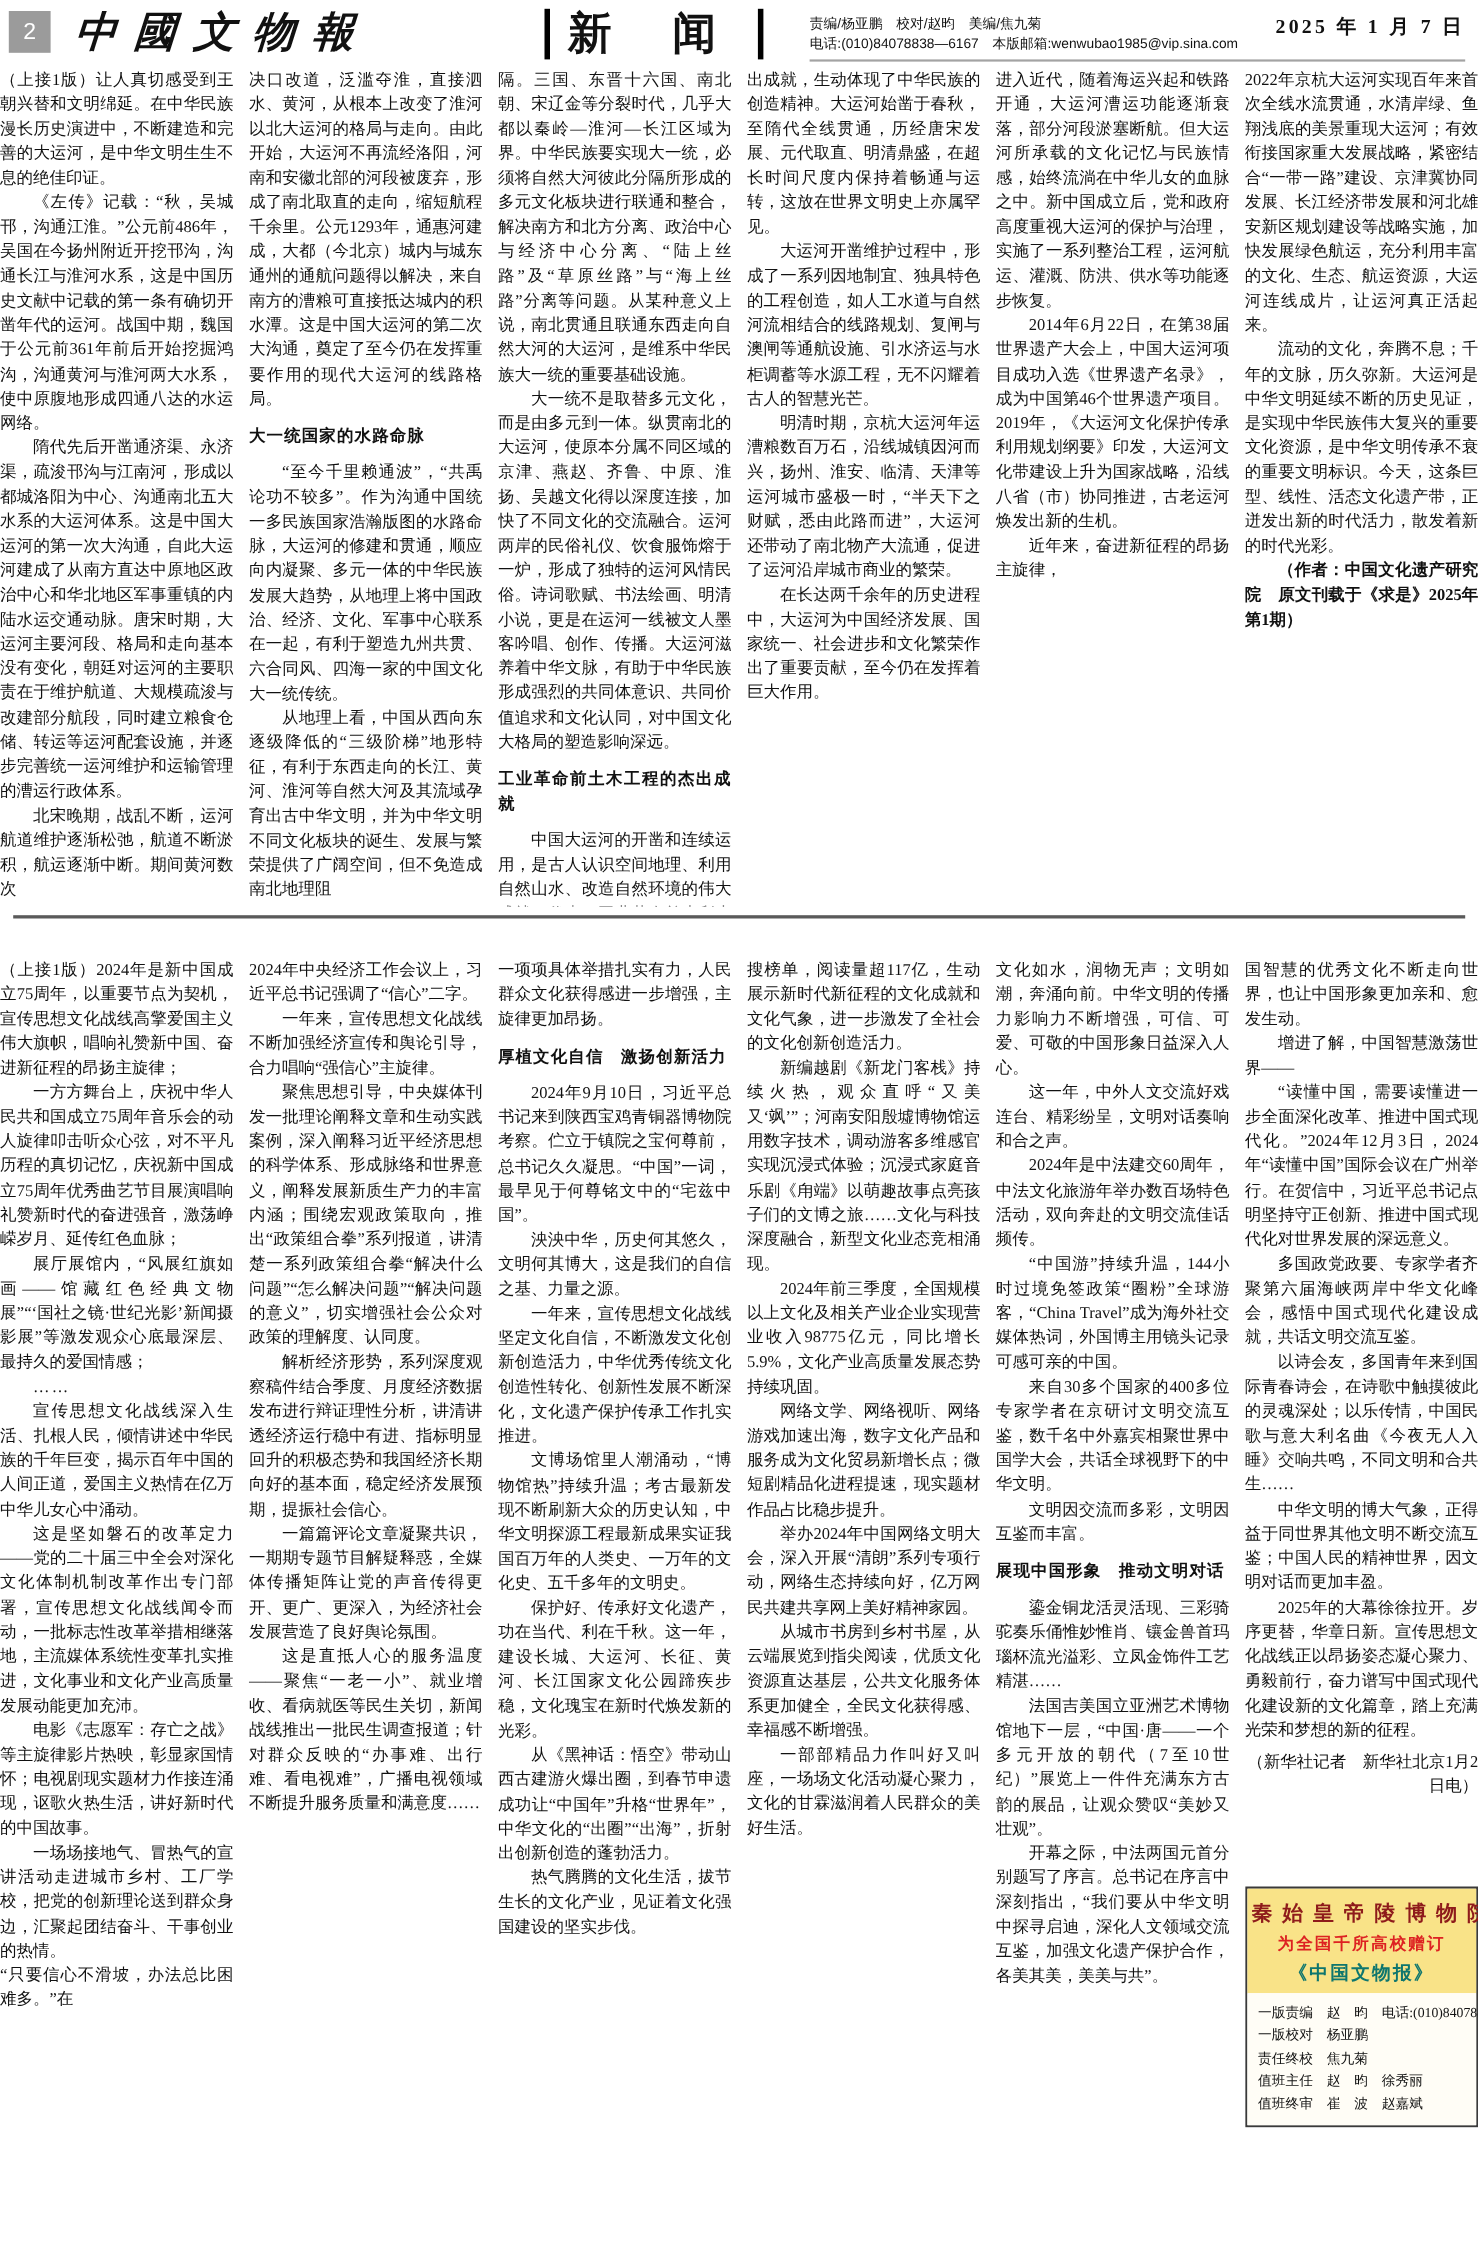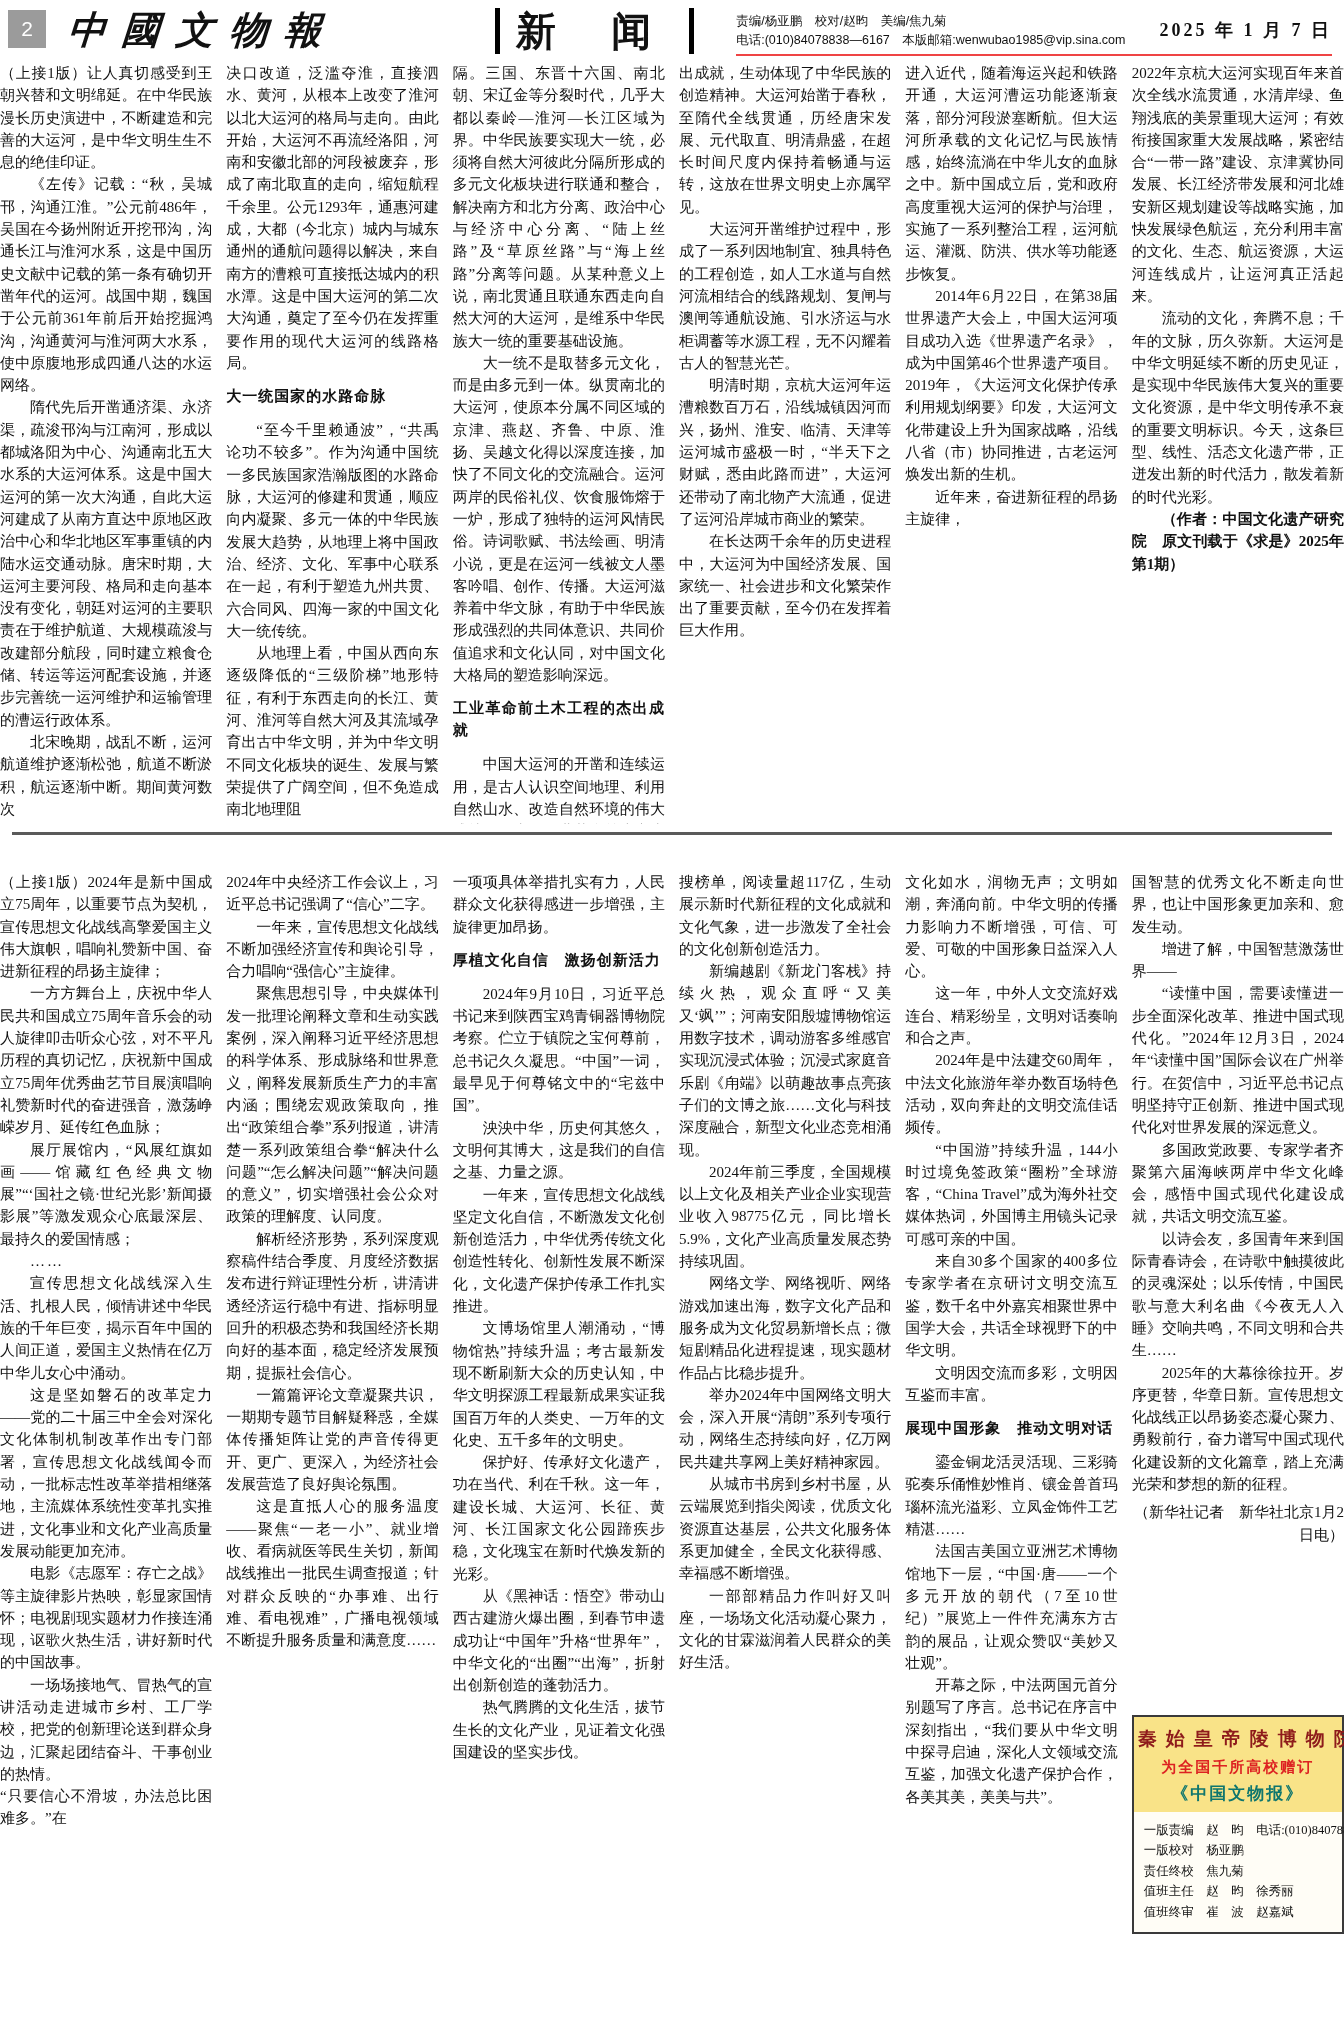--- a/index.html
+++ b/index.html
@@ -8,21 +8,21 @@
   
   .hdr{display:flex;align-items:flex-start;padding:8px 12px 0 8px;height:54px;}
   .pagenum{width:38px;height:38px;background:#9b9b9b;color:#fff;display:flex;align-items:center;justify-content:center;
            font-family:"Liberation Sans",sans-serif;font-size:21px;margin-top:2px;}
   .masthead{font-size:38px;font-weight:bold;font-style:italic;letter-spacing:16px;line-height:44px;margin-left:22px;
             white-space:nowrap;transform:skewX(-4deg);}
   .stwrap{display:flex;align-items:center;margin-left:auto;margin-right:26px;justify-content:flex-end;}
   .vbar{display:inline-block;width:5px;height:46px;background:#000;margin:0 16px;}
   .stitle{font-family:"Liberation Sans","DejaVu Sans",sans-serif;font-weight:900;font-size:40px;letter-spacing:22px;
           line-height:46px;white-space:nowrap;}
-  .hinfo{display:flex;align-items:center;border-bottom:2px solid #ef4444;padding-bottom:4px;margin-top:4px;}
+  .hinfo{display:flex;align-items:flex-start;border-bottom:2px solid #a3a3a3;padding-bottom:4px;margin-top:4px;}
   .hstaff{font-family:"Liberation Sans","DejaVu Sans",sans-serif;font-size:12.5px;line-height:19px;color:#111;margin-right:34px;white-space:nowrap;}
   .hdate{font-size:18px;font-weight:bold;letter-spacing:3px;white-space:nowrap;padding-bottom:2px;}
   
   .section{padding:0 0;}
   .cols{display:flex;gap:14px;}
   .col{flex:1 1 0;overflow:hidden;text-align:justify;}
   .top .col{height:762px;}
   .bottom .col{height:1063px;}
   .para{margin:0;font-size:15px;line-height:22.3px;text-indent:2em;}
   .para.cont{text-indent:0;}
@@ -162,20 +162,21 @@
           <p class="para">法国吉美国立亚洲艺术博物馆地下一层，“中国·唐——一个多元开放的朝代（7至10世纪）”展览上一件件充满东方古韵的展品，让观众赞叹“美妙又壮观”。</p>
           <p class="para">开幕之际，中法两国元首分别题写了序言。总书记在序言中深刻指出，“我们要从中华文明中探寻启迪，深化人文领域交流互鉴，加强文化遗产保护合作，各美其美，美美与共”。</p>
         </div>
       <div class="col col-stack">
         <div class="col-text">
             <p class="para cont">国智慧的优秀文化不断走向世界，也让中国形象更加亲和、愈发生动。</p>
             <p class="para">增进了解，中国智慧激荡世界——</p>
             <p class="para">“读懂中国，需要读懂进一步全面深化改革、推进中国式现代化。”2024年12月3日，2024年“读懂中国”国际会议在广州举行。在贺信中，习近平总书记点明坚持守正创新、推进中国式现代化对世界发展的深远意义。</p>
             <p class="para">多国政党政要、专家学者齐聚第六届海峡两岸中华文化峰会，感悟中国式现代化建设成就，共话文明交流互鉴。</p>
             <p class="para">以诗会友，多国青年来到国际青春诗会，在诗歌中触摸彼此的灵魂深处；以乐传情，中国民歌与意大利名曲《今夜无人入睡》交响共鸣，不同文明和合共生……</p>
+            <p class="para">中华文明的博大气象，正得益于同世界其他文明不断交流互鉴；中国人民的精神世界，因文明对话而更加丰盈。</p>
             <p class="para">2025年的大幕徐徐拉开。岁序更替，华章日新。宣传思想文化战线正以昂扬姿态凝心聚力、勇毅前行，奋力谱写中国式现代化建设新的文化篇章，踏上充满光荣和梦想的新的征程。</p>
             <p class="para sig">（新华社记者　新华社北京1月2日电）</p>
           </div>
         <div class="adbox">
           <div class="ad-top">
             <div class="ad-title">秦始皇帝陵博物院</div>
             <div class="ad-sub">为全国千所高校赠订</div>
             <div class="ad-pub">《中国文物报》</div>
           </div>
           <div class="ad-staff">

